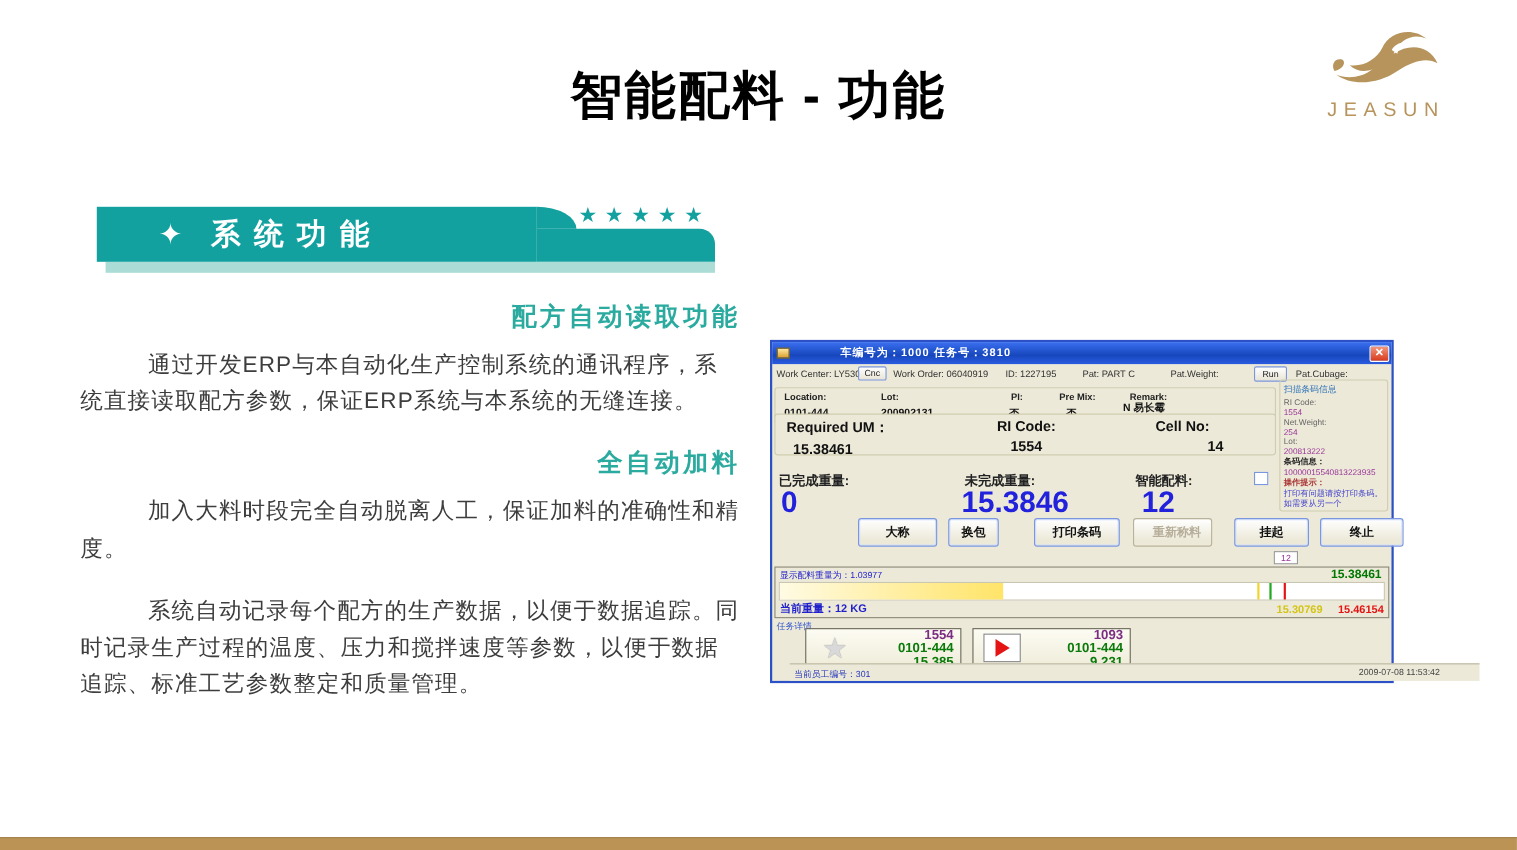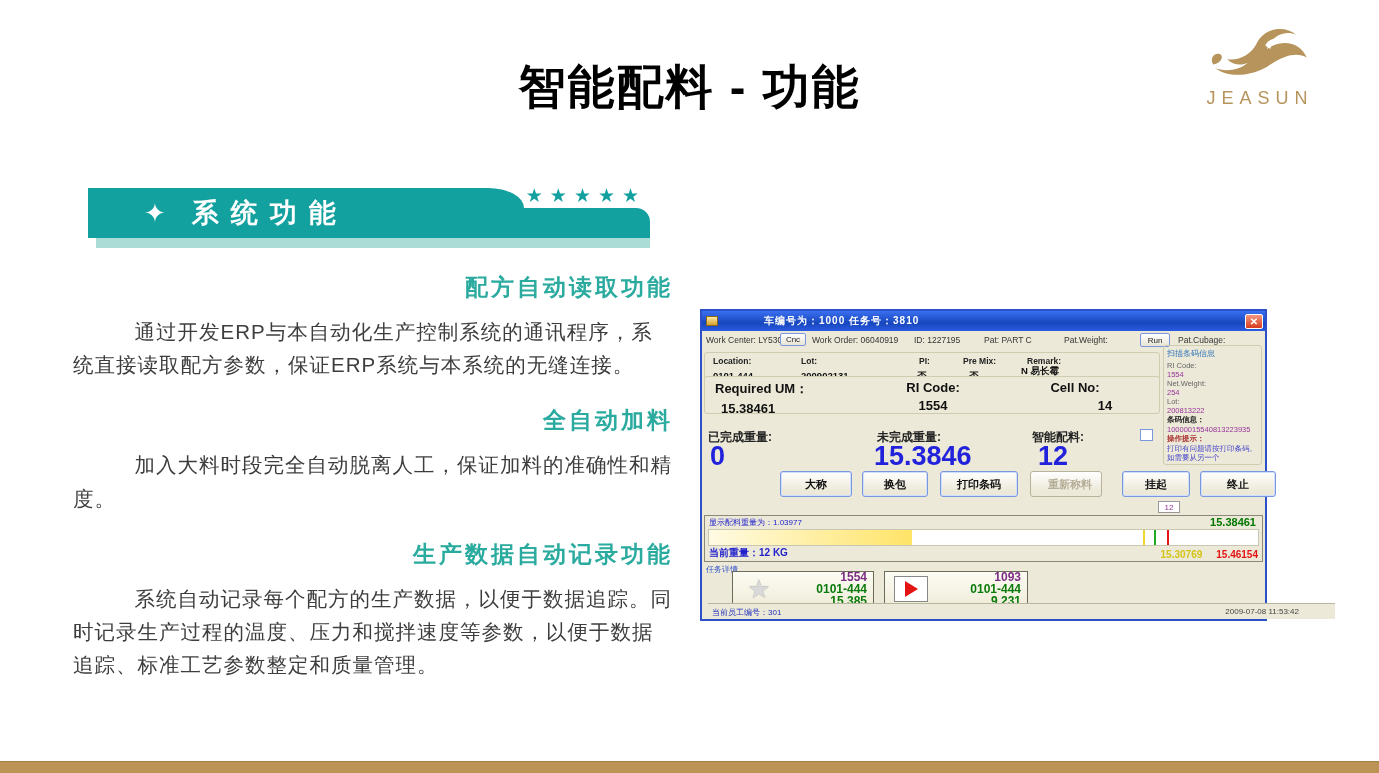--- a/index.html
+++ b/index.html
@@ -99,21 +99,21 @@
   .task-icon { width:40px; text-align:center; }
   .star-glyph { font-size:26px; color:#d9d9d9; text-shadow:0 0 1px #8a8a8a; line-height:30px; }
   .play-box { width:34px; height:26px; background:#fff; border:1px solid #888; display:inline-flex;
               align-items:center; justify-content:center; }
   .play-tri { width:0; height:0; border-left:13px solid #e41414; border-top:8px solid transparent;
               border-bottom:8px solid transparent; }
   .task-lines { flex:1; text-align:right; font-weight:700; font-size:12px; line-height:12px; }
   .t-purple { color:#7b2d84; }
   .t-green  { color:#0a7a0a; }
 
-  .statusbar { position:absolute; left:6px; top:272px; width:627px; height:16px; background:#ece9d8;
+  .statusbar { position:absolute; left:16px; top:272px; width:627px; height:16px; background:#ece9d8;
                border-top:1px solid #b9b6a0; font-size:8px; color:#2233bb; }
   .status-left { position:absolute; left:4px; top:3px; }
   .status-right { position:absolute; right:36px; top:3px; color:#444; }
 
   .scan-panel { position:absolute; left:461px; top:14px; width:99px; height:120px;
                 border:1px solid #cfcdb0; border-radius:3px; padding:2px 3px; font-size:7.5px; }
   .scan-title { color:#2e73b8; font-size:8px; margin-bottom:2px; }
   .scan-lbl { color:#666; }
   .scan-val { color:#993399; }
   .scan-bold { color:#222; font-weight:700; }
@@ -151,21 +151,20 @@
 <div class="text-col">
   <div class="sec">
     <h3>配方自动读取功能</h3>
     <p>通过开发ERP与本自动化生产控制系统的通讯程序，系统直接读取配方参数，保证ERP系统与本系统的无缝连接。</p>
   </div>
   <div class="sec">
     <h3>全自动加料</h3>
     <p>加入大料时段完全自动脱离人工，保证加料的准确性和精度。</p>
   </div>
   <div class="sec">
-    <h3>生产数据自动记录功能</h3>
     <p>系统自动记录每个配方的生产数据，以便于数据追踪。同时记录生产过程的温度、压力和搅拌速度等参数，以便于数据追踪、标准工艺参数整定和质量管理。</p>
   </div>
 </div>
 
 <div class="appwin">
 
   <div class="titlebar">
     <span class="titlebar-icon"></span>
     <span class="titlebar-text">车编号为：1000    任务号：3810</span>
     <span class="close-btn">✕</span>
@@ -213,21 +212,21 @@
     <span class="wlabel" style="left:6px;top:98px">已完成重量:</span>
     <span class="wlabel" style="left:175px;top:98px">未完成重量:</span>
     <span class="wlabel" style="left:330px;top:98px">智能配料:</span>
     <span class="chkbox" style="left:438px;top:98px"></span>
     <span class="wvalue" style="left:8px;top:110px">0</span>
     <span class="wvalue" style="left:172px;top:110px">15.3846</span>
     <span class="wvalue" style="left:336px;top:110px">12</span>
 
     <div style="position:absolute;left:0;top:140px;width:563px;height:26px">
       <span class="xp-btn" style="left:78px;width:72px">大称</span>
-      <span class="xp-btn" style="left:160px;width:66px">换包</span>
+      <span class="xp-btn" style="left:160px;width:46px">换包</span>
       <span class="xp-btn" style="left:238px;width:78px">打印条码</span>
       <span class="xp-btn disabled" style="left:328px;width:72px">重新称料</span>
       <span class="xp-btn" style="left:420px;width:68px">挂起</span>
       <span class="xp-btn" style="left:498px;width:76px">终止</span>
     </div>
     <span class="smallbox" style="left:456px;top:170px">12</span>
 
     <div class="prog-panel">
       <span class="prog-tl">显示配料重量为：1.03977</span>
       <span class="prog-tr">15.38461</span>

